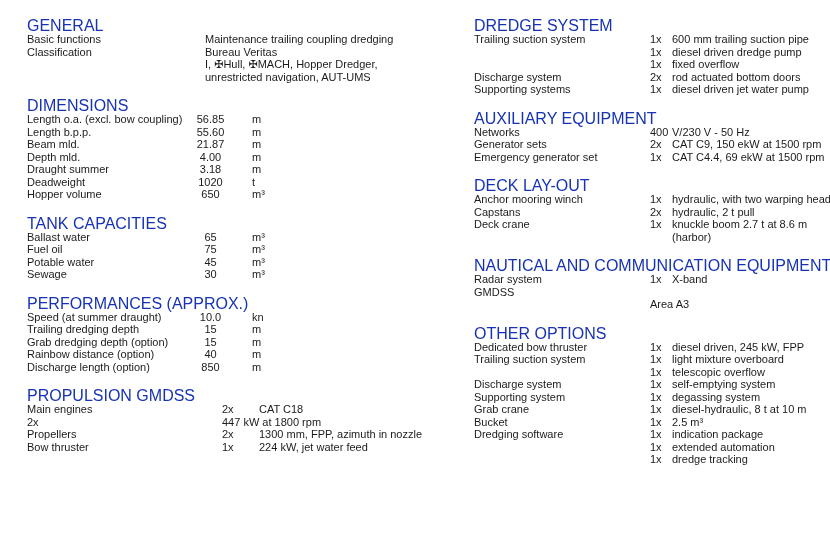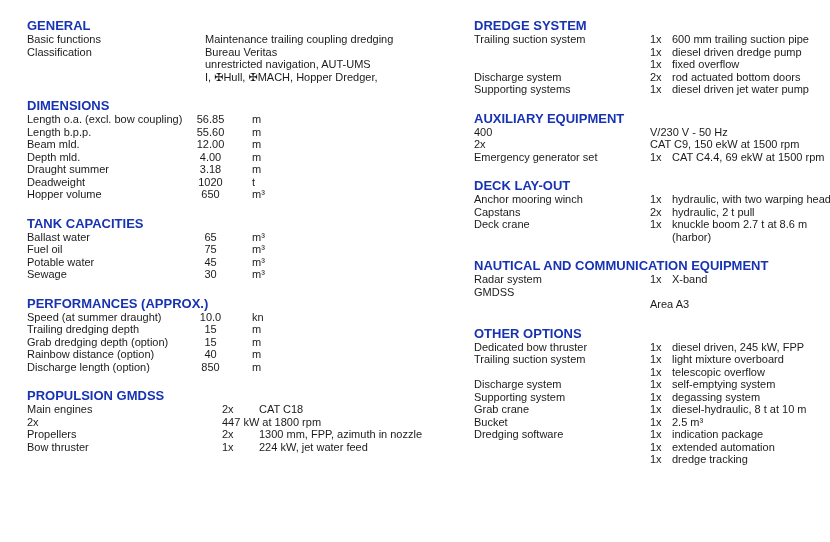--- a/index.html
+++ b/index.html
@@ -15,22 +15,22 @@
     font-family:"Liberation Sans","DejaVu Sans",sans-serif;
     color:var(--ink);
     font-size:11px;
     overflow:hidden;
   }
   .col{position:absolute;top:19px;}
   .col-left{left:27px;width:402px;}
   .col-right{left:450px;width:372px;margin-left:24px;}
   .section{margin-bottom:16px;}
   .section-title{
-    font-weight:bold;
-    font-size:13px;
+    font-weight:normal;
+    font-size:16px;
     line-height:13px;
     color:var(--blue);
     margin-bottom:1px;
     white-space:nowrap;
   }
   .row{display:grid;line-height:12.5px;}
   .row span{white-space:nowrap;}
   
   .row-text{grid-template-columns:178px 1fr;}
   
@@ -51,44 +51,44 @@
         <div class="row row-text">
           <span class="cell cell-label">Basic functions</span>
           <span class="cell cell-value">Maintenance trailing coupling dredging</span>
         </div>
         <div class="row row-text">
           <span class="cell cell-label">Classification</span>
           <span class="cell cell-value">Bureau Veritas</span>
         </div>
         <div class="row row-text">
           <span class="cell cell-label"></span>
+          <span class="cell cell-value">I, ✠Hull, ✠MACH, Hopper Dredger,</span>
+        </div>
+        <div class="row row-text">
+          <span class="cell cell-label"></span>
           <span class="cell cell-value">unrestricted navigation, AUT-UMS</span>
-        </div>
-        <div class="row row-text">
-          <span class="cell cell-label"></span>
-          <span class="cell cell-value">I, ✠Hull, ✠MACH, Hopper Dredger,</span>
         </div>
       </div>
       <div class="section">
         <div class="section-title">DIMENSIONS</div>
         <div class="row row-numeric">
           <span class="cell cell-label">Length o.a. (excl. bow coupling)</span>
           <span class="cell cell-num">56.85</span>
           <span class="cell cell-gap"></span>
           <span class="cell cell-unit">m</span>
         </div>
         <div class="row row-numeric">
           <span class="cell cell-label">Length b.p.p.</span>
           <span class="cell cell-num">55.60</span>
           <span class="cell cell-gap"></span>
           <span class="cell cell-unit">m</span>
         </div>
         <div class="row row-numeric">
           <span class="cell cell-label">Beam mld.</span>
-          <span class="cell cell-num">12.00</span>
+          <span class="cell cell-num">21.87</span>
           <span class="cell cell-gap"></span>
           <span class="cell cell-unit">m</span>
         </div>
         <div class="row row-numeric">
           <span class="cell cell-label">Depth mld.</span>
           <span class="cell cell-num">4.00</span>
           <span class="cell cell-gap"></span>
           <span class="cell cell-unit">m</span>
         </div>
         <div class="row row-numeric">
@@ -218,24 +218,26 @@
         </div>
         <div class="row row-qty">
           <span class="cell cell-label">Supporting systems</span>
           <span class="cell cell-qty">1x</span>
           <span class="cell cell-value">diesel driven jet water pump</span>
         </div>
       </div>
       <div class="section">
         <div class="section-title">AUXILIARY EQUIPMENT</div>
         <div class="row row-qty">
+          <span class="cell cell-label">Networks</span>
           <span class="cell cell-qty">400</span>
           <span class="cell cell-value">V/230 V - 50 Hz</span>
         </div>
         <div class="row row-qty">
+          <span class="cell cell-label">Generator sets</span>
           <span class="cell cell-qty">2x</span>
           <span class="cell cell-value">CAT C9, 150 ekW at 1500 rpm</span>
         </div>
         <div class="row row-qty">
           <span class="cell cell-label">Emergency generator set</span>
           <span class="cell cell-qty">1x</span>
           <span class="cell cell-value">CAT C4.4, 69 ekW at 1500 rpm</span>
         </div>
       </div>
       <div class="section">

